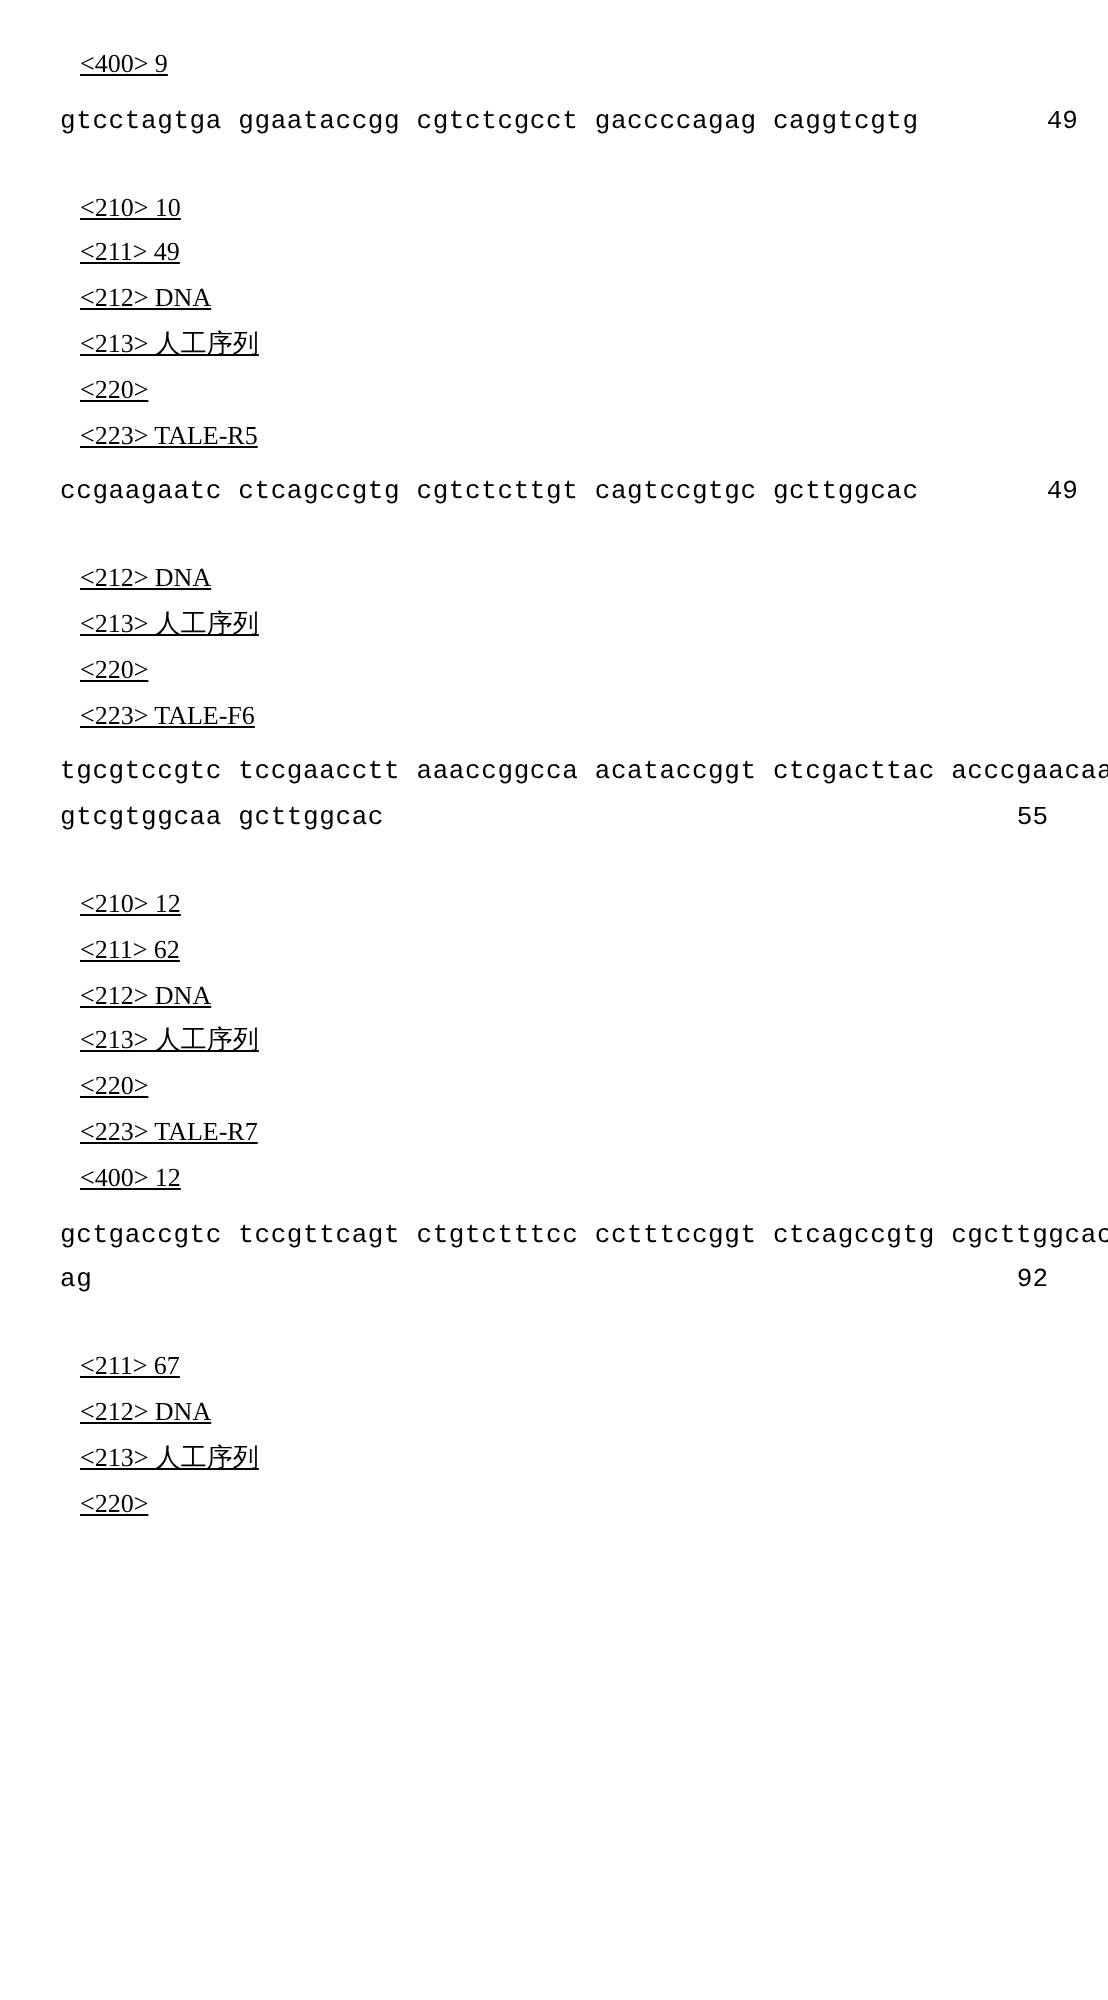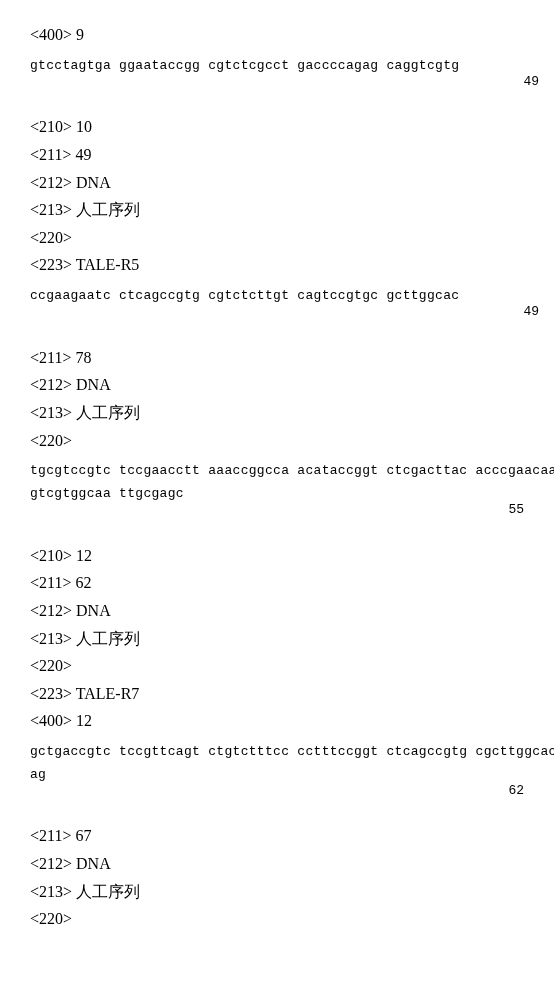--- a/index.html
+++ b/index.html
@@ -22,25 +22,25 @@
     margin: 2px 0;
     gap: 44px;
   }
   .seq-text {
     letter-spacing: 0.3px;
   }
   .seq-num {
     font-family: "Courier New", monospace;
     font-size: 13px;
     padding-left: 20px;
-    margin-top: 16px;
   }
   .tag-line {
-    margin: 2px 0;
-    font-size: 16px;
+    margin: 2px 10px;
+    font-size: 13px;
+    text-decoration: underline;
   }
   .block-gap {
     height: 18px;
   }
   .small-gap {
     height: 4px;
   }
 </style>
 </head>
 <body>
@@ -52,36 +52,36 @@
     <div class="block-gap"></div>
     <div class="tag-line">&lt;210&gt;   10</div>
     <div class="tag-line">&lt;211&gt;   49</div>
     <div class="tag-line">&lt;212&gt;   DNA</div>
     <div class="tag-line">&lt;213&gt;   人工序列</div>
     <div class="tag-line">&lt;220&gt;</div>
     <div class="tag-line">&lt;223&gt;   TALE-R5</div>
     <div class="small-gap"></div>
     <div class="seq-line"><span class="seq-text">ccgaagaatc ctcagccgtg cgtctcttgt cagtccgtgc gcttggcac</span><span class="seq-num">49</span></div>
     <div class="block-gap"></div>
-    <div class="tag-line">&lt;211&gt;   78</div>
     <div class="tag-line">&lt;212&gt;   DNA</div>
     <div class="tag-line">&lt;213&gt;   人工序列</div>
     <div class="tag-line">&lt;220&gt;</div>
+    <div class="tag-line">&lt;223&gt;   TALE-F6</div>
     <div class="small-gap"></div>
     <div class="seq-line"><span class="seq-text">tgcgtccgtc tccgaacctt aaaccggcca acataccggt ctcgacttac acccgaacaa</span></div>
-    <div class="seq-line"><span class="seq-text">gtcgtggcaa ttgcgagc</span><span class="seq-num">55</span></div>
+    <div class="seq-line"><span class="seq-text">gtcgtggcaa gcttggcac</span><span class="seq-num">55</span></div>
     <div class="block-gap"></div>
     <div class="tag-line">&lt;210&gt;   12</div>
     <div class="tag-line">&lt;211&gt;   62</div>
     <div class="tag-line">&lt;212&gt;   DNA</div>
     <div class="tag-line">&lt;213&gt;   人工序列</div>
     <div class="tag-line">&lt;220&gt;</div>
     <div class="tag-line">&lt;223&gt;   TALE-R7</div>
     <div class="tag-line">&lt;400&gt;   12</div>
     <div class="small-gap"></div>
     <div class="seq-line"><span class="seq-text">gctgaccgtc tccgttcagt ctgtctttcc cctttccggt ctcagccgtg cgcttggcac</span></div>
-    <div class="seq-line"><span class="seq-text">ag</span><span class="seq-num">62</span></div>
+    <div class="seq-line"><span class="seq-text">ag</span><span class="seq-num">92</span></div>
     <div class="block-gap"></div>
     <div class="tag-line">&lt;211&gt;   67</div>
     <div class="tag-line">&lt;212&gt;   DNA</div>
     <div class="tag-line">&lt;213&gt;   人工序列</div>
     <div class="tag-line">&lt;220&gt;</div>
   </div>
 
 </body></html>

